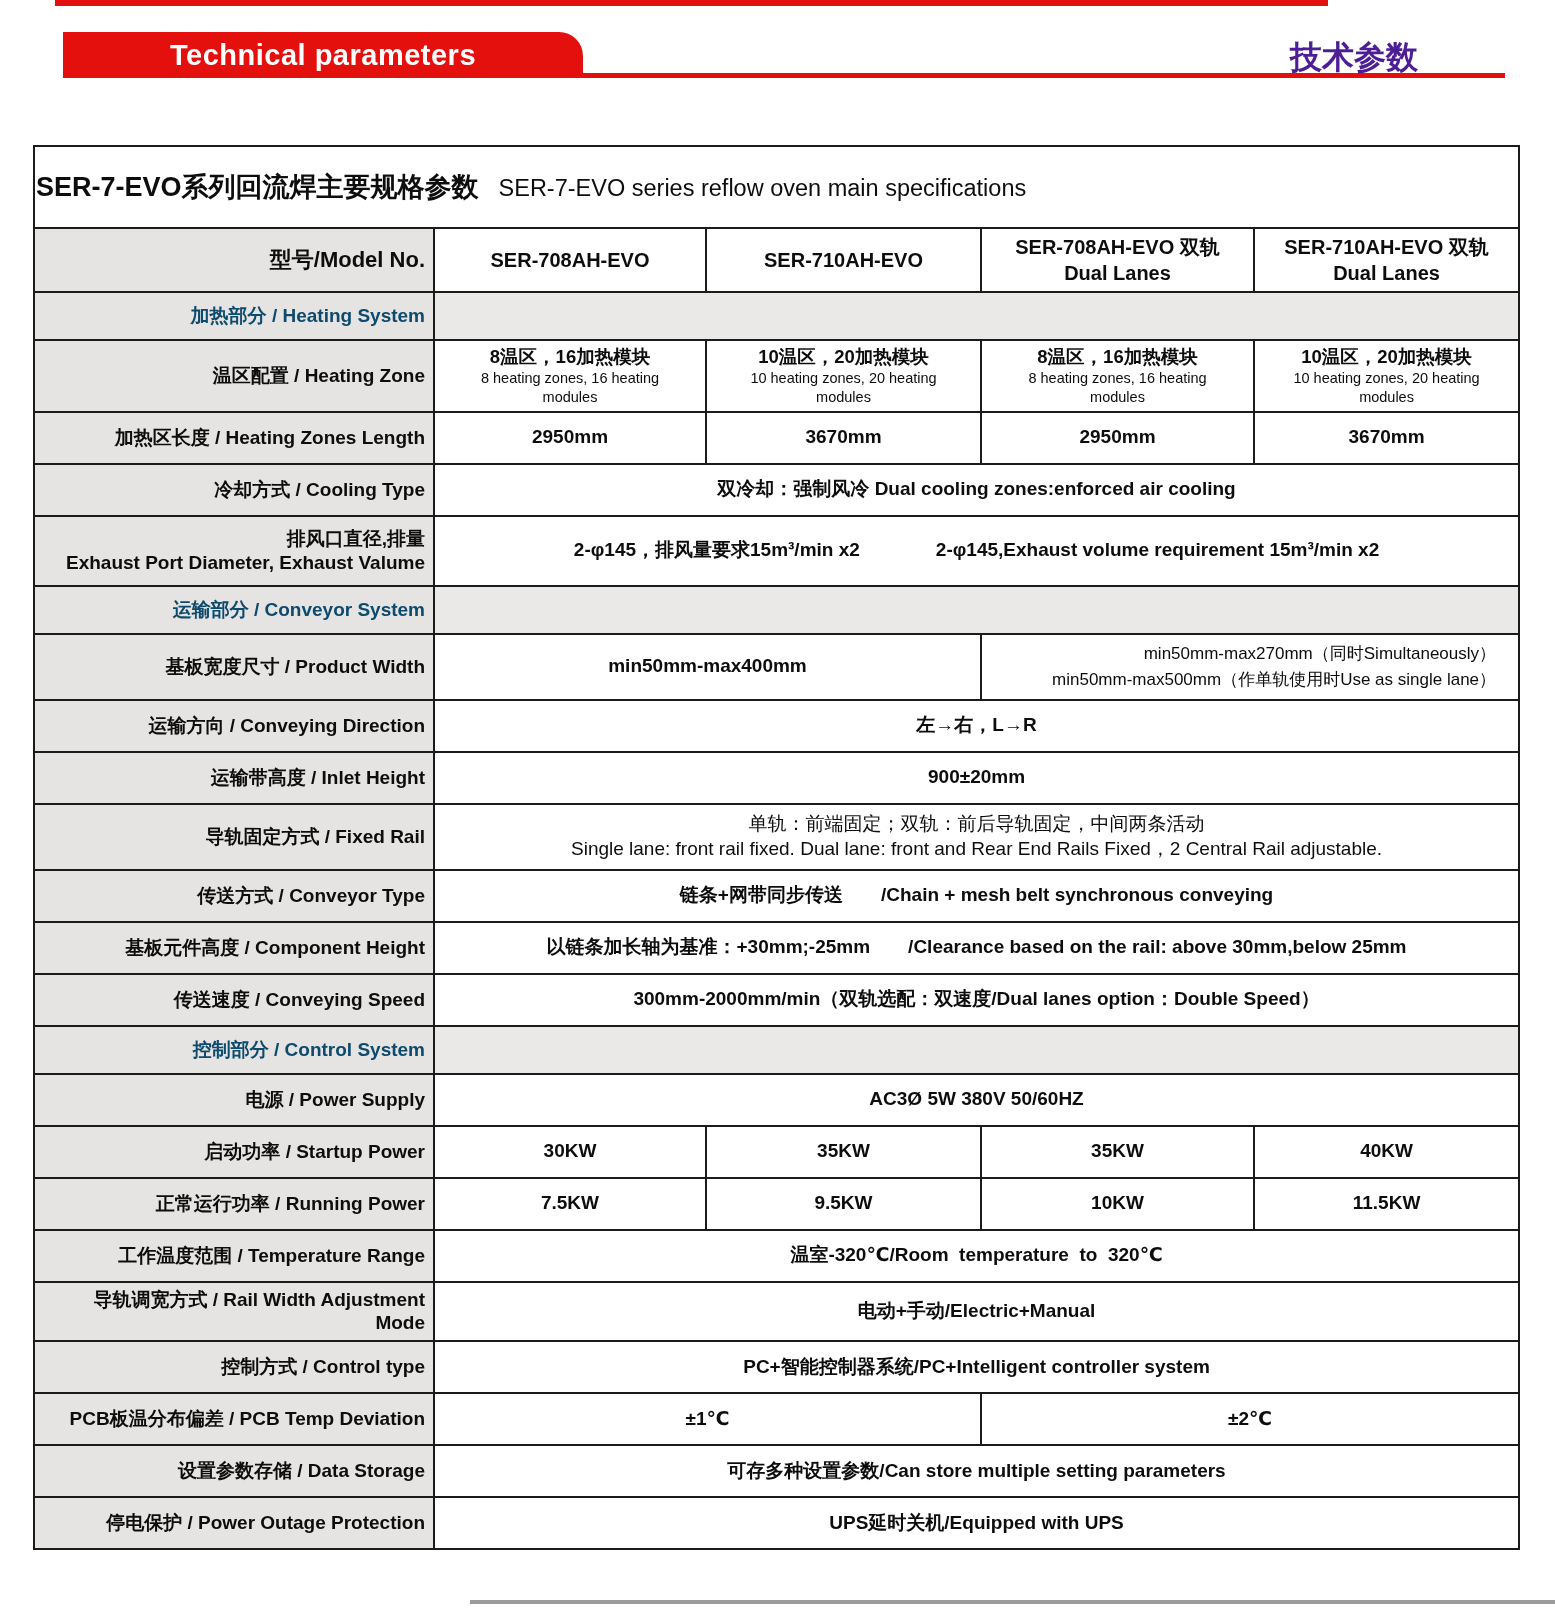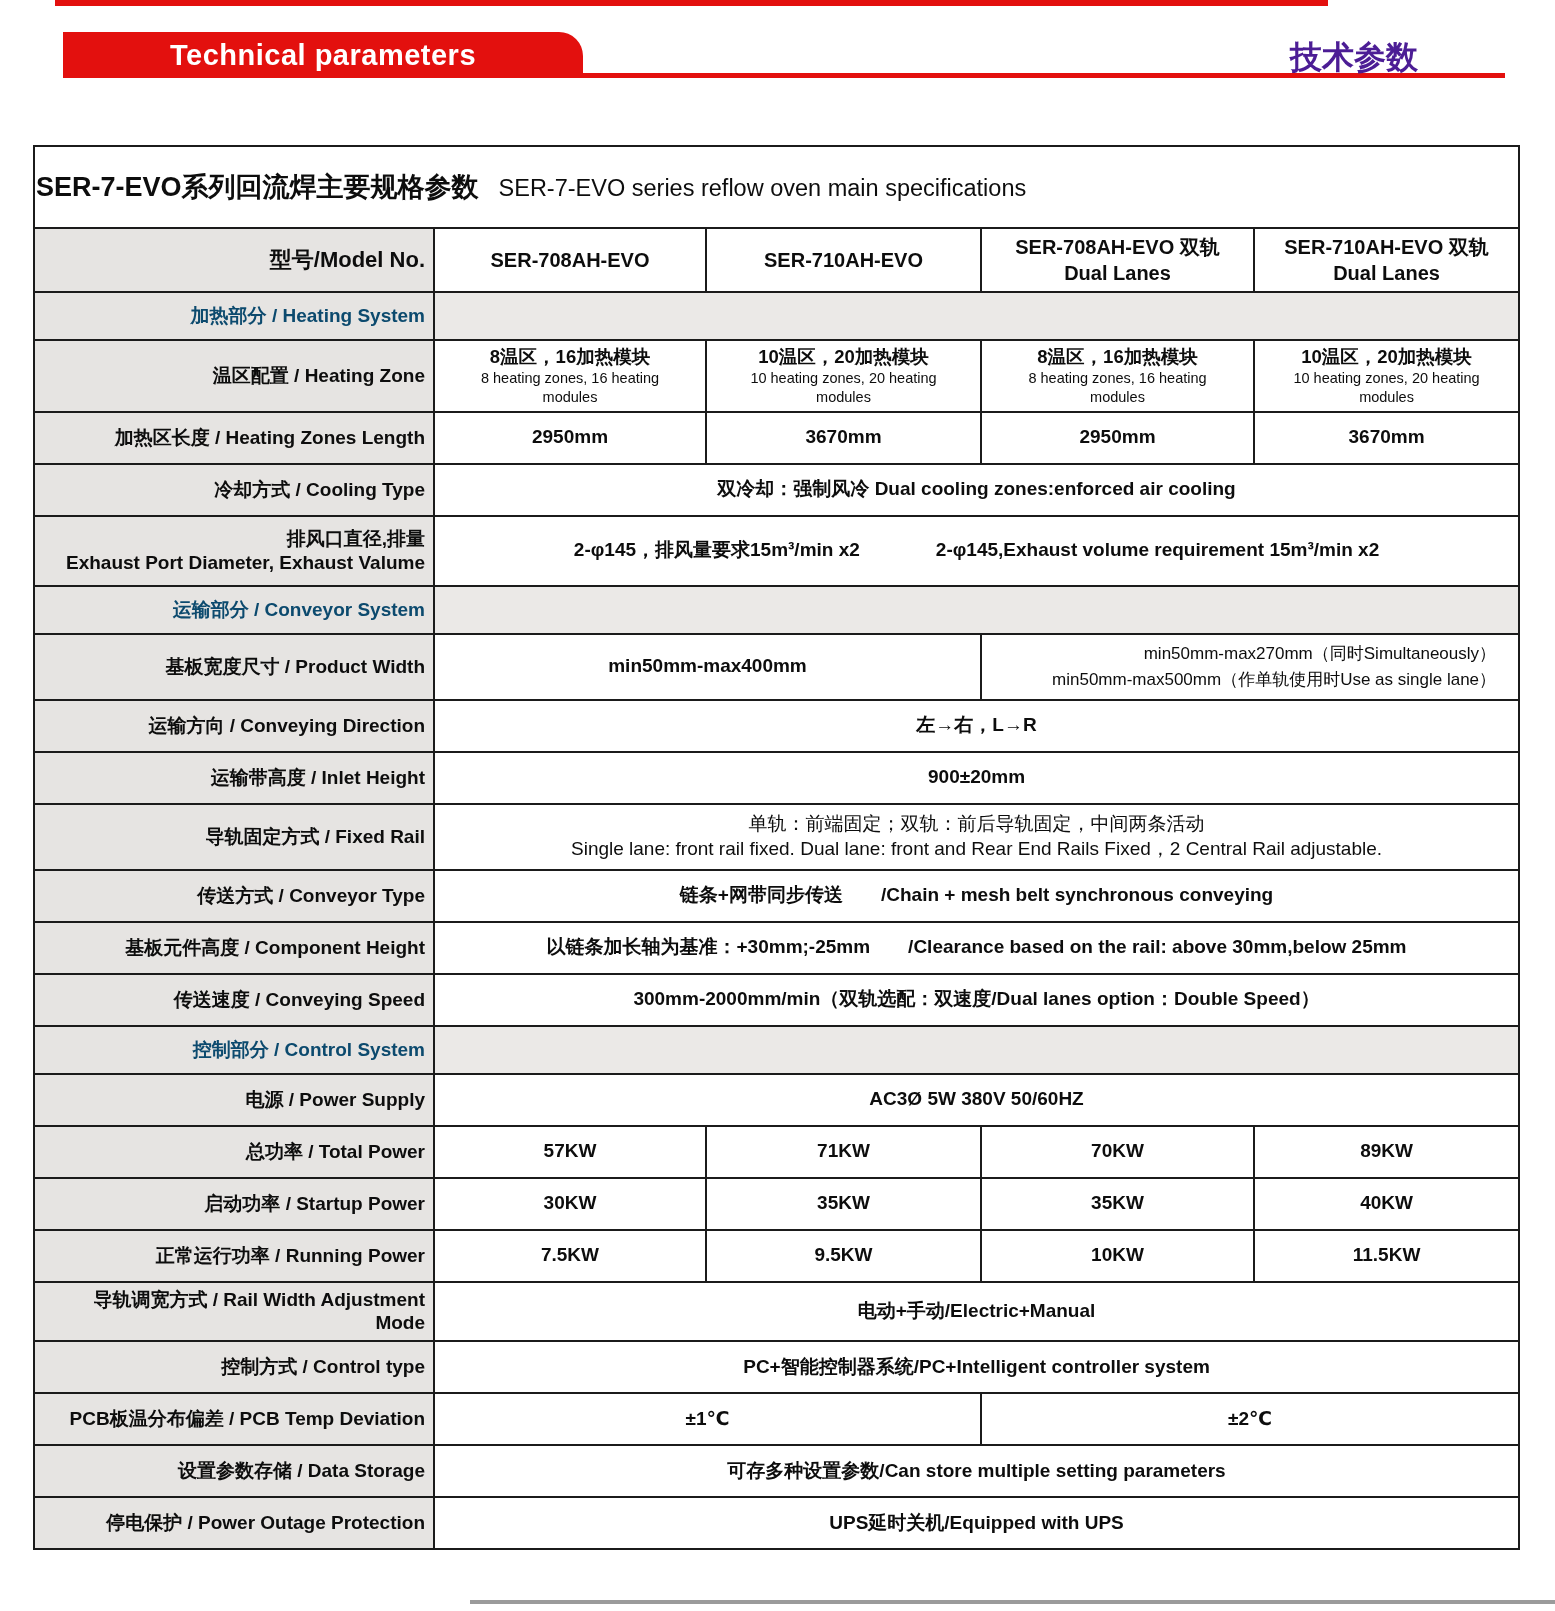--- a/index.html
+++ b/index.html
@@ -201,35 +201,20 @@
           <td class="label-cell section-label">控制部分  / Control System</td>
           <td class="section-rest" colspan="4"></td>
         </tr>
         <tr class="data-row">
           <td class="label-cell">电源 / Power Supply</td>
           <td class="value-cell" colspan="4">
             <div class="vline l0">AC3Ø 5W 380V 50/60HZ</div>
           </td>
         </tr>
         <tr class="data-row">
-          <td class="label-cell">总功率  / Total Power</td>
-          <td class="value-cell" colspan="1">
-            <div class="vline l0">57KW</div>
-          </td>
-          <td class="value-cell" colspan="1">
-            <div class="vline l0">71KW</div>
-          </td>
-          <td class="value-cell" colspan="1">
-            <div class="vline l0">70KW</div>
-          </td>
-          <td class="value-cell" colspan="1">
-            <div class="vline l0">89KW</div>
-          </td>
-        </tr>
-        <tr class="data-row">
           <td class="label-cell">启动功率  / Startup Power</td>
           <td class="value-cell" colspan="1">
             <div class="vline l0">30KW</div>
           </td>
           <td class="value-cell" colspan="1">
             <div class="vline l0">35KW</div>
           </td>
           <td class="value-cell" colspan="1">
             <div class="vline l0">35KW</div>
           </td>
@@ -243,20 +228,26 @@
             <div class="vline l0">7.5KW</div>
           </td>
           <td class="value-cell" colspan="1">
             <div class="vline l0">9.5KW</div>
           </td>
           <td class="value-cell" colspan="1">
             <div class="vline l0">10KW</div>
           </td>
           <td class="value-cell" colspan="1">
             <div class="vline l0">11.5KW</div>
+          </td>
+        </tr>
+        <tr class="data-row">
+          <td class="label-cell">工作温度范围  / Temperature Range</td>
+          <td class="value-cell" colspan="4">
+            <div class="vline l0">温室-320℃/Room  temperature  to  320℃</div>
           </td>
         </tr>
         <tr class="data-row">
           <td class="label-cell">导轨调宽方式 / Rail Width Adjustment Mode</td>
           <td class="value-cell" colspan="4">
             <div class="vline l0">电动+手动/Electric+Manual</div>
           </td>
         </tr>
         <tr class="data-row">
           <td class="label-cell">控制方式 / Control type</td>

